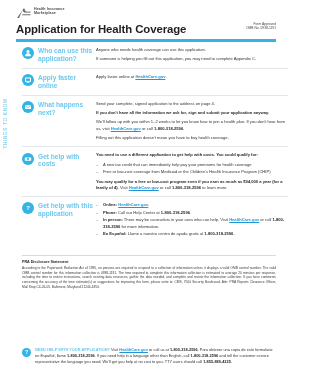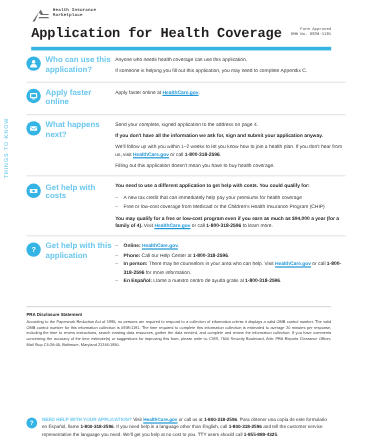--- a/index.html
+++ b/index.html
@@ -2,21 +2,21 @@
 <html><head>
 <meta charset="utf-8">
 <style>
   html,body{margin:0;padding:0;}
   body{
     width:298px;height:373px;background:#ffffff;
     font-family:"Liberation Sans",sans-serif;
     color:#231f20;overflow:hidden;position:relative;
   }
   
-  .hdr{padding:7px 22px 0 26px;position:relative;font-family:Liberation Mono, monospace;}
+  .hdr{padding:7px 22px 0 16px;position:relative;}
   .logo-row{display:flex;align-items:flex-start;gap:2px;}
   .logo-mark{width:16px;height:11px;flex:none;position:relative;margin-top:1px;}
   .logo-mark svg{display:block;}
   .logo-text{display:flex;flex-direction:column;line-height:1.05;padding-top:1px;}
   .logo-text span{font-size:3.6px;letter-spacing:.1px;color:#4a4a4a;font-weight:600;}
   .doc-title{
     font-size:11.4px;font-weight:bold;color:#231f20;
     margin-top:4px;letter-spacing:-.1px;
   }
   .form-approved{

